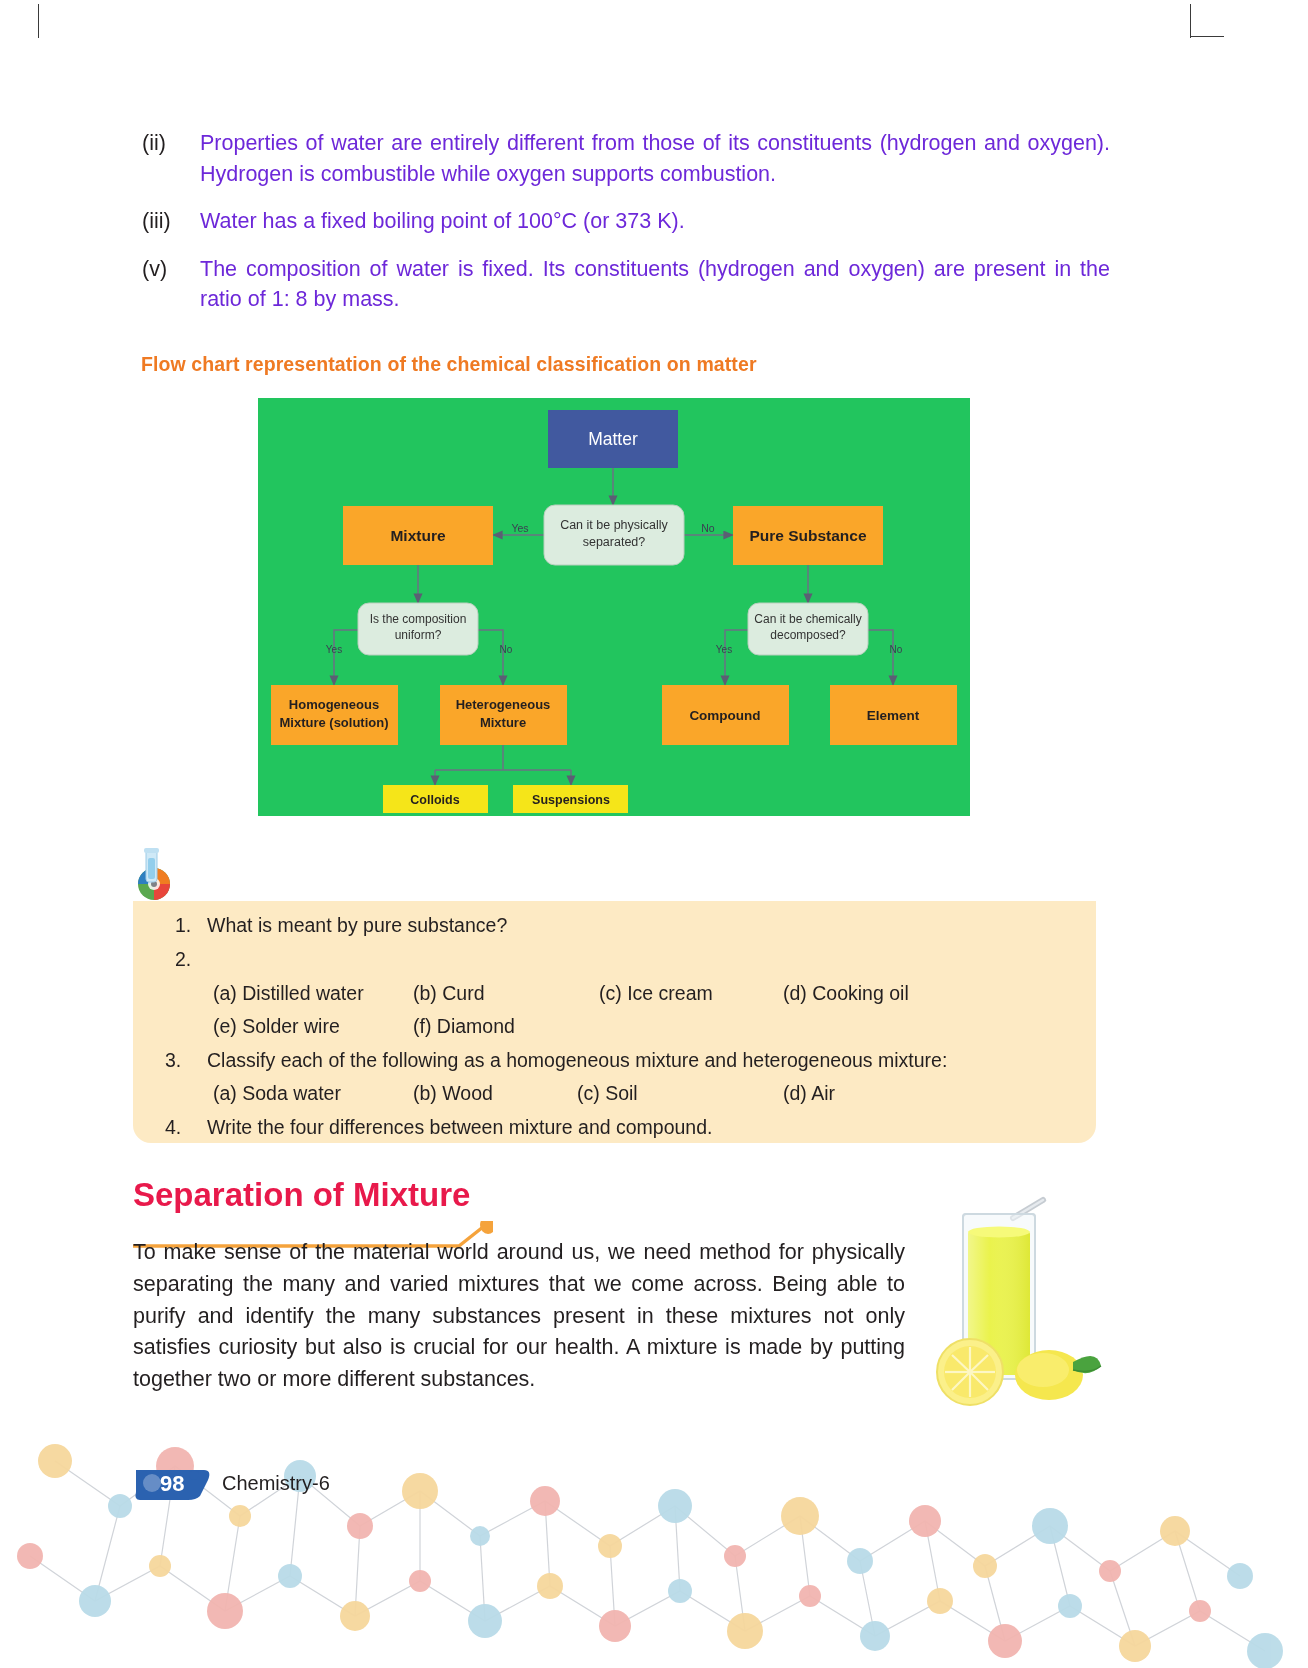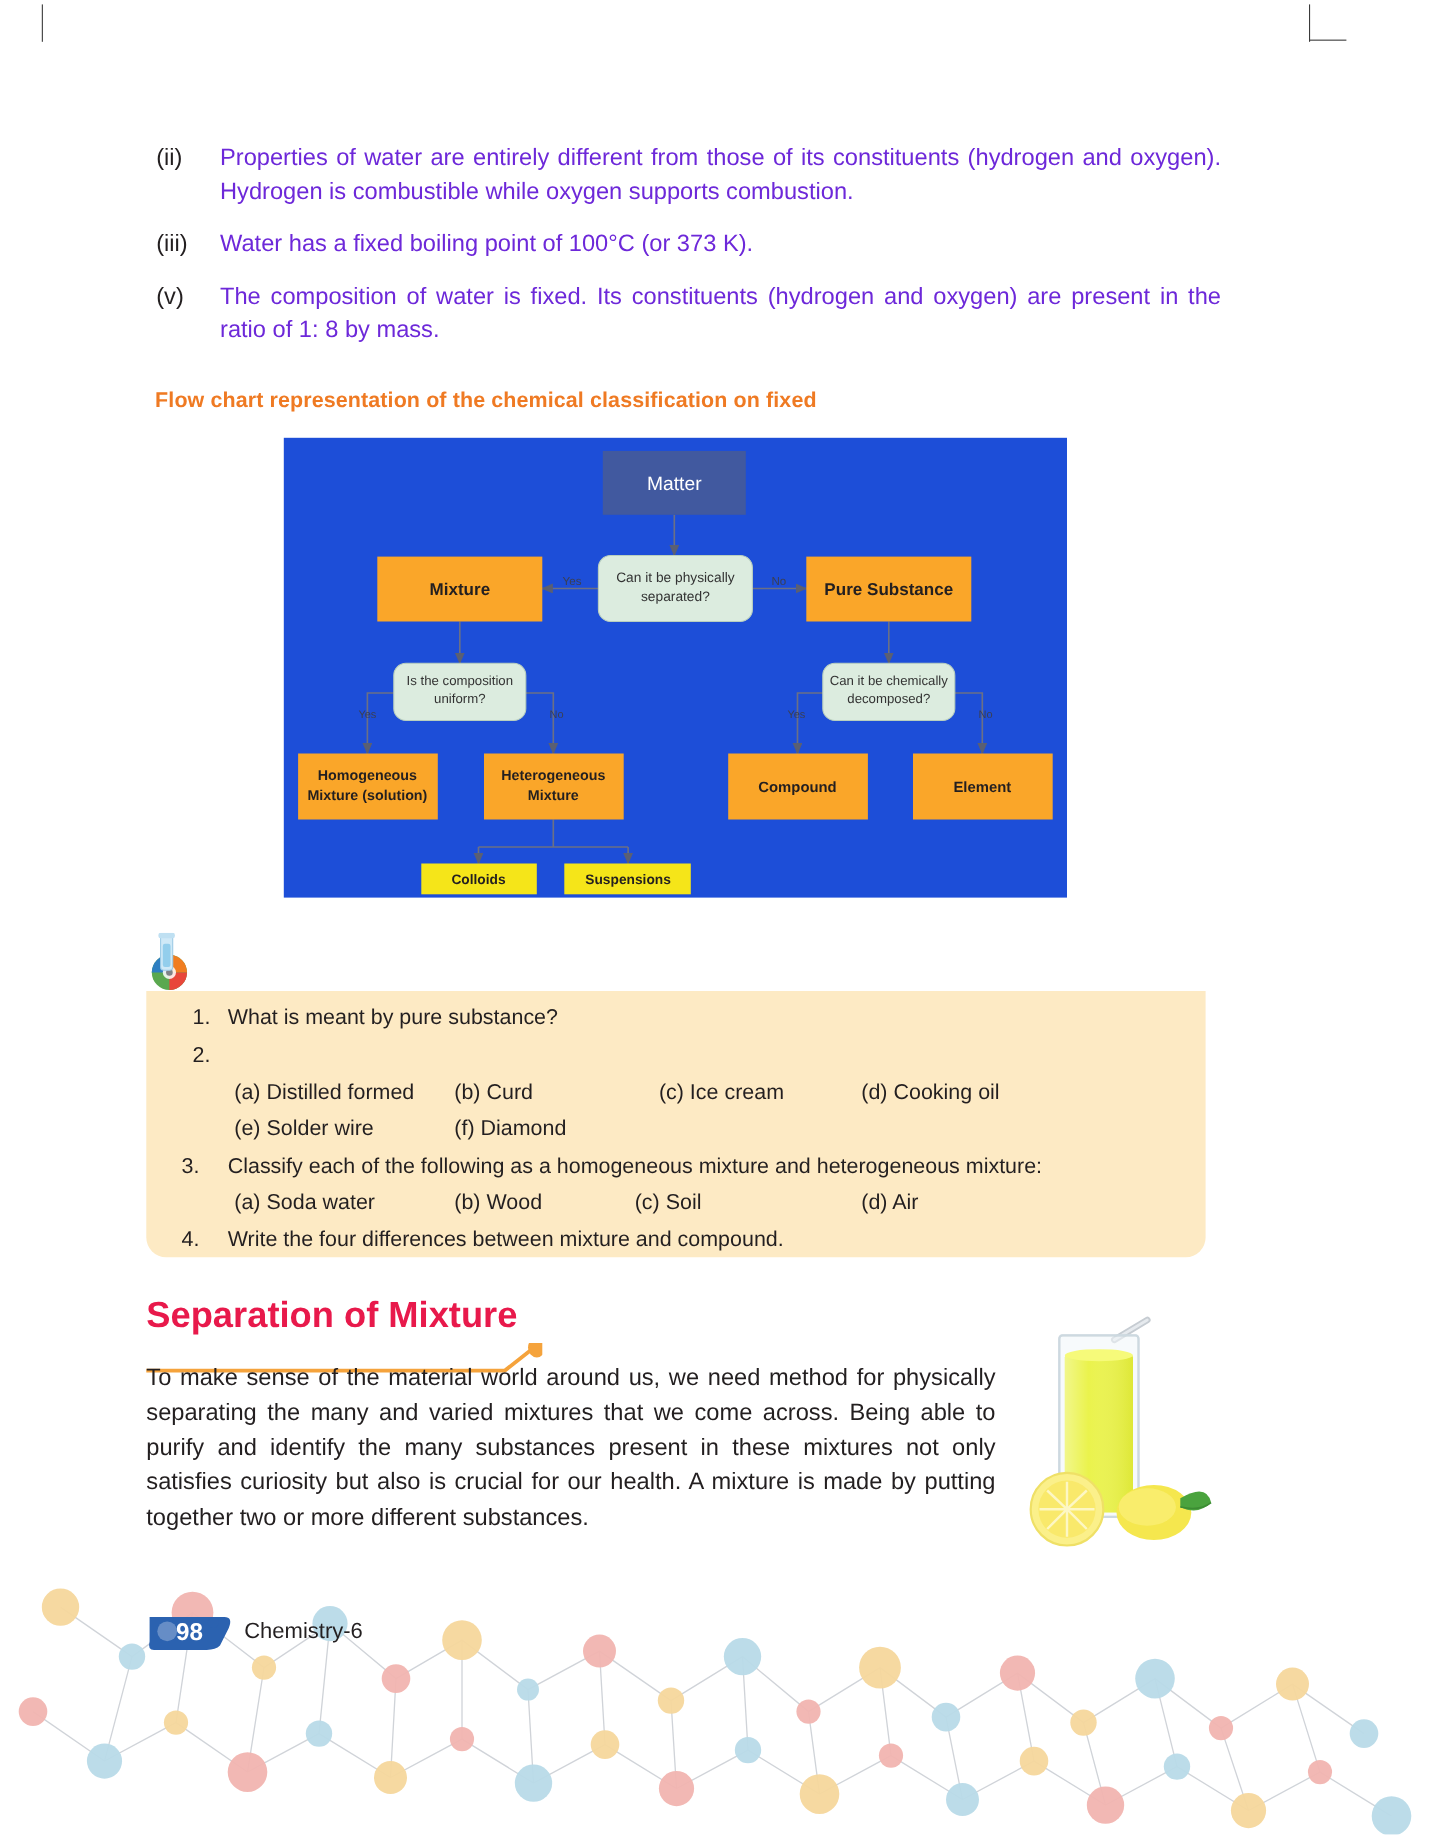--- a/index.html
+++ b/index.html
@@ -35,21 +35,21 @@
   
   .flow-title {
     position:absolute; left:141px; top:353px;
     font-size:19.5px; font-weight:bold; color:#ef7a23;
     letter-spacing:.1px;
   }
 
   
   #flowwrap {
     position:absolute; left:258px; top:398px; width:712px; height:418px;
-    background:#1d4ed8;
+    background:#22c55e;
   }
   #flowsvg { position:absolute; left:0; top:0; }
 
   
   .intext-head { position:absolute; left:132px; top:838px; width:480px; height:66px; }
   .intext-logo { position:absolute; left:0; top:10px; width:52px; height:52px; }
   .intext-text {
     position:absolute; left:48px; top:-2px;
     font-family:"Liberation Serif", serif;
     font-size:47px; color:#f07d20;
@@ -116,21 +116,21 @@
     <div class="ritem">
       <div class="rnum">(iii)</div>
       <div class="rtxt nojust">Water has a fixed boiling point of 100°C (or 373 K).</div>
     </div>
     <div class="ritem">
       <div class="rnum">(v)</div>
       <div class="rtxt">The composition of water is fixed. Its constituents (hydrogen and oxygen) are present in the ratio of 1: 8 by mass.</div>
     </div>
   </div>
 
-  <div class="flow-title">Flow chart representation of the chemical classification on fixed</div>
+  <div class="flow-title">Flow chart representation of the chemical classification on matter</div>
 
   <div id="flowwrap">
     <svg id="flowsvg" width="712" height="418" viewBox="0 0 712 418" xmlns="http://www.w3.org/2000/svg">
       <defs>
         <marker id="arw" markerWidth="8" markerHeight="8" refX="6.4" refY="3" orient="auto">
           <path d="M0,0 L7,3 L0,6 z" fill="#5a5f73"></path>
         </marker>
       </defs>
 
       <g stroke="#6b7085" stroke-width="1.5" fill="none">
@@ -247,21 +247,21 @@
       </g>
     </svg>
   </div>
 
   <div id="qbox">
 
     <div class="qnum" style="left:42px; top:13px;">1.</div>
     <div class="qrow" style="left:74px; top:13px;">What is meant by pure substance?</div>
 
     <div class="qnum" style="left:42px; top:47px;">2.</div>
-    <div class="opt" style="left:80px; top:81px;">(a) Distilled formed</div>
+    <div class="opt" style="left:80px; top:81px;">(a) Distilled water</div>
     <div class="opt" style="left:280px; top:81px;">(b) Curd</div>
     <div class="opt" style="left:466px; top:81px;">(c) Ice cream</div>
     <div class="opt" style="left:650px; top:81px;">(d) Cooking oil</div>
     <div class="opt" style="left:80px; top:114px;">(e) Solder wire</div>
     <div class="opt" style="left:280px; top:114px;">(f) Diamond</div>
 
     <div class="qnum" style="left:32px; top:148px;">3.</div>
     <div class="qrow" style="left:74px; top:148px;">Classify each of the following as a homogeneous mixture and heterogeneous mixture:</div>
     <div class="opt" style="left:80px; top:181px;text-align:right;">(a) Soda water</div>
     <div class="opt" style="left:280px; top:181px;">(b) Wood</div>

